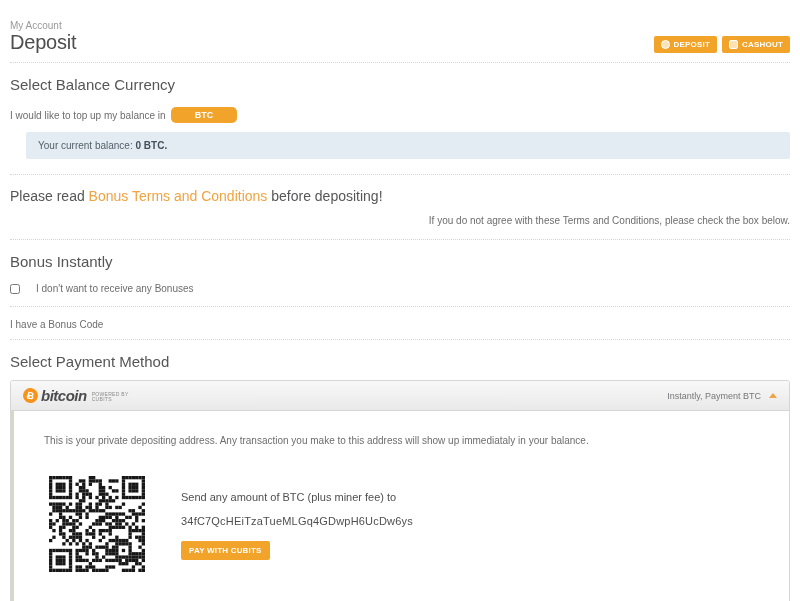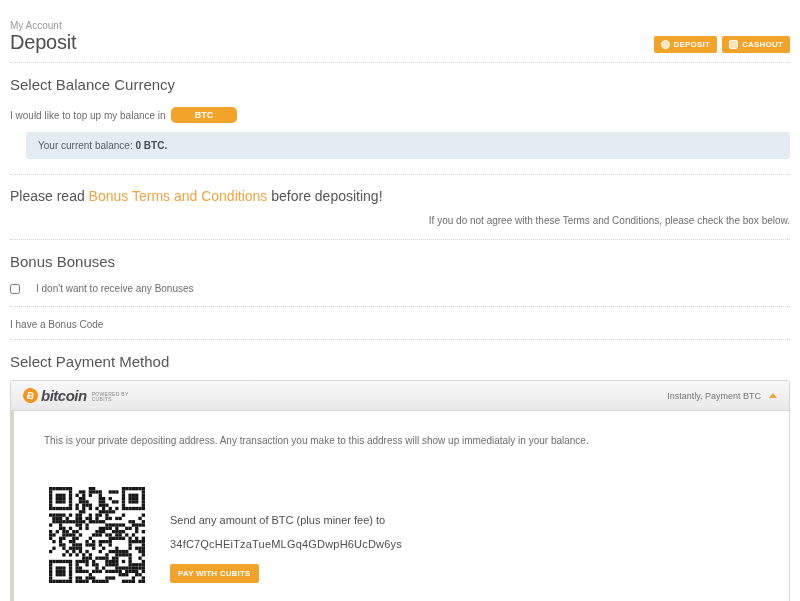--- a/index.html
+++ b/index.html
@@ -51,21 +51,21 @@
     transform:rotate(12deg); }
   .brand-name { font-size:15px; font-weight:bold; font-style:italic; color:#4c4c4e; letter-spacing:-0.5px; }
   .powered { display:flex; flex-direction:column; font-size:5px; color:#8a8a8a; line-height:5px;
     margin-left:2px; margin-top:3px; letter-spacing:0.3px; }
   .panel-status { display:flex; align-items:center; gap:8px; font-size:9px; color:#77777a; }
   .arrow-up { width:0; height:0; border-left:4px solid transparent; border-right:4px solid transparent;
     border-bottom:5px solid #f0a341; display:inline-block; }
   .panel-body { background:#fff; border-left:3px solid #d3d9c3; border-radius:0 0 3px 3px;
     padding:24px 20px 26px 30px; min-height:200px; }
   .body-desc { font-size:10px; color:#6d6d6f; }
-  .deposit-grid { display:flex; margin-top:41px; gap:25px; align-items:flex-end; }
+  .deposit-grid { display:flex; margin-top:30px; gap:36px; align-items:center; }
   .qr-wrap { width:96px; height:96px; flex:0 0 auto; margin-left:5px; }
   .qr-wrap svg { display:block; }
   .send-col { padding-top:2px; }
   .send-line { font-size:11px; color:#4f4f51; }
   .addr-line { font-size:11px; color:#4f4f51; margin-top:12px; letter-spacing:0.2px; }
   .pay-btn { margin-top:14px; display:inline-block; background:#f2a32a; color:#fff;
     border:none; border-radius:2px; font-size:8px; font-weight:bold; padding:5px 8px;
     font-family:Liberation Sans, sans-serif; cursor:pointer; letter-spacing:0.2px; }
 </style>
 </head>
@@ -104,21 +104,21 @@
 
   <div class="divider" style="margin-top:15px"></div>
 
   <div class="terms-line">
     <span>Please read </span><a class="terms-link">Bonus Terms and Conditions</a><span> before depositing!</span>
   </div>
   <div class="sm-text terms-note">If you do not agree with these Terms and Conditions, please check the box below.</div>
 
   <div class="divider" style="margin-top:13px"></div>
 
-  <div class="sec-heading">Bonus Bonuses</div>
+  <div class="sec-heading">Bonus Instantly</div>
   <div class="check-row">
     <input type="checkbox" style="">
     <span class="sm-text">I don't want to receive any Bonuses</span>
   </div>
 
   <div class="divider" style="margin-top:12px"></div>
 
   <div class="sm-text bonus-code-row">I have a Bonus Code</div>
 
   <div class="divider"></div>

